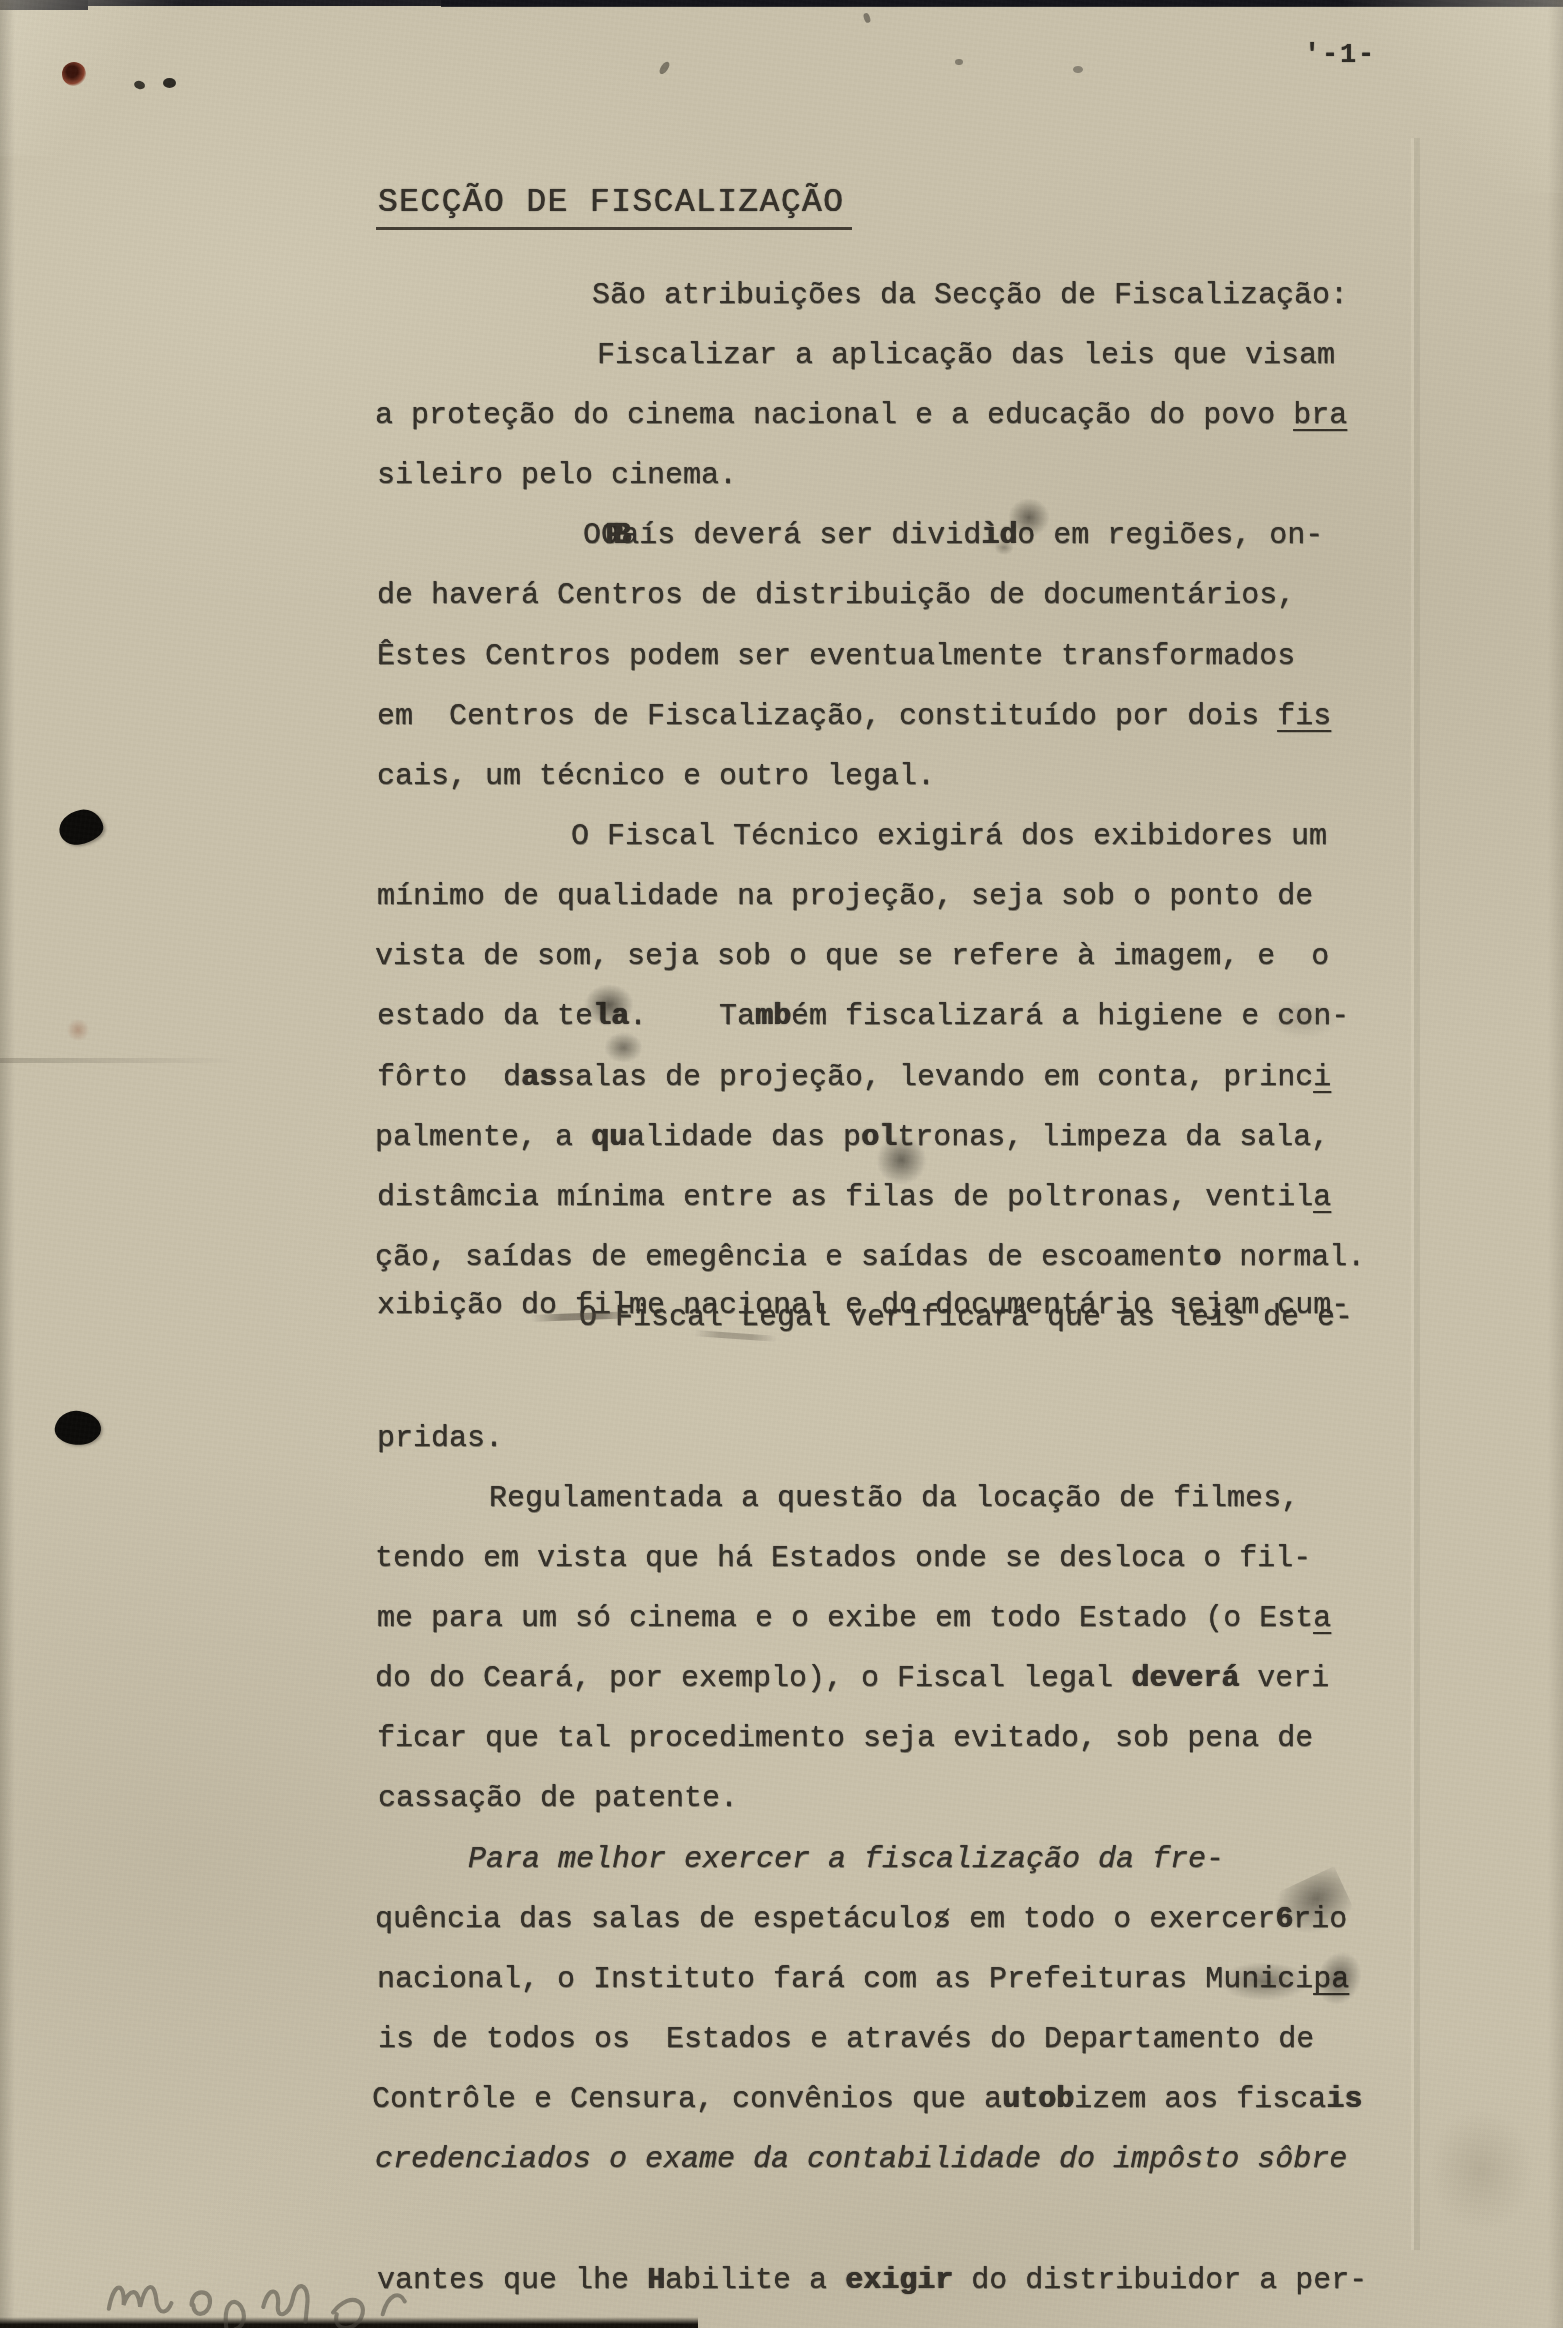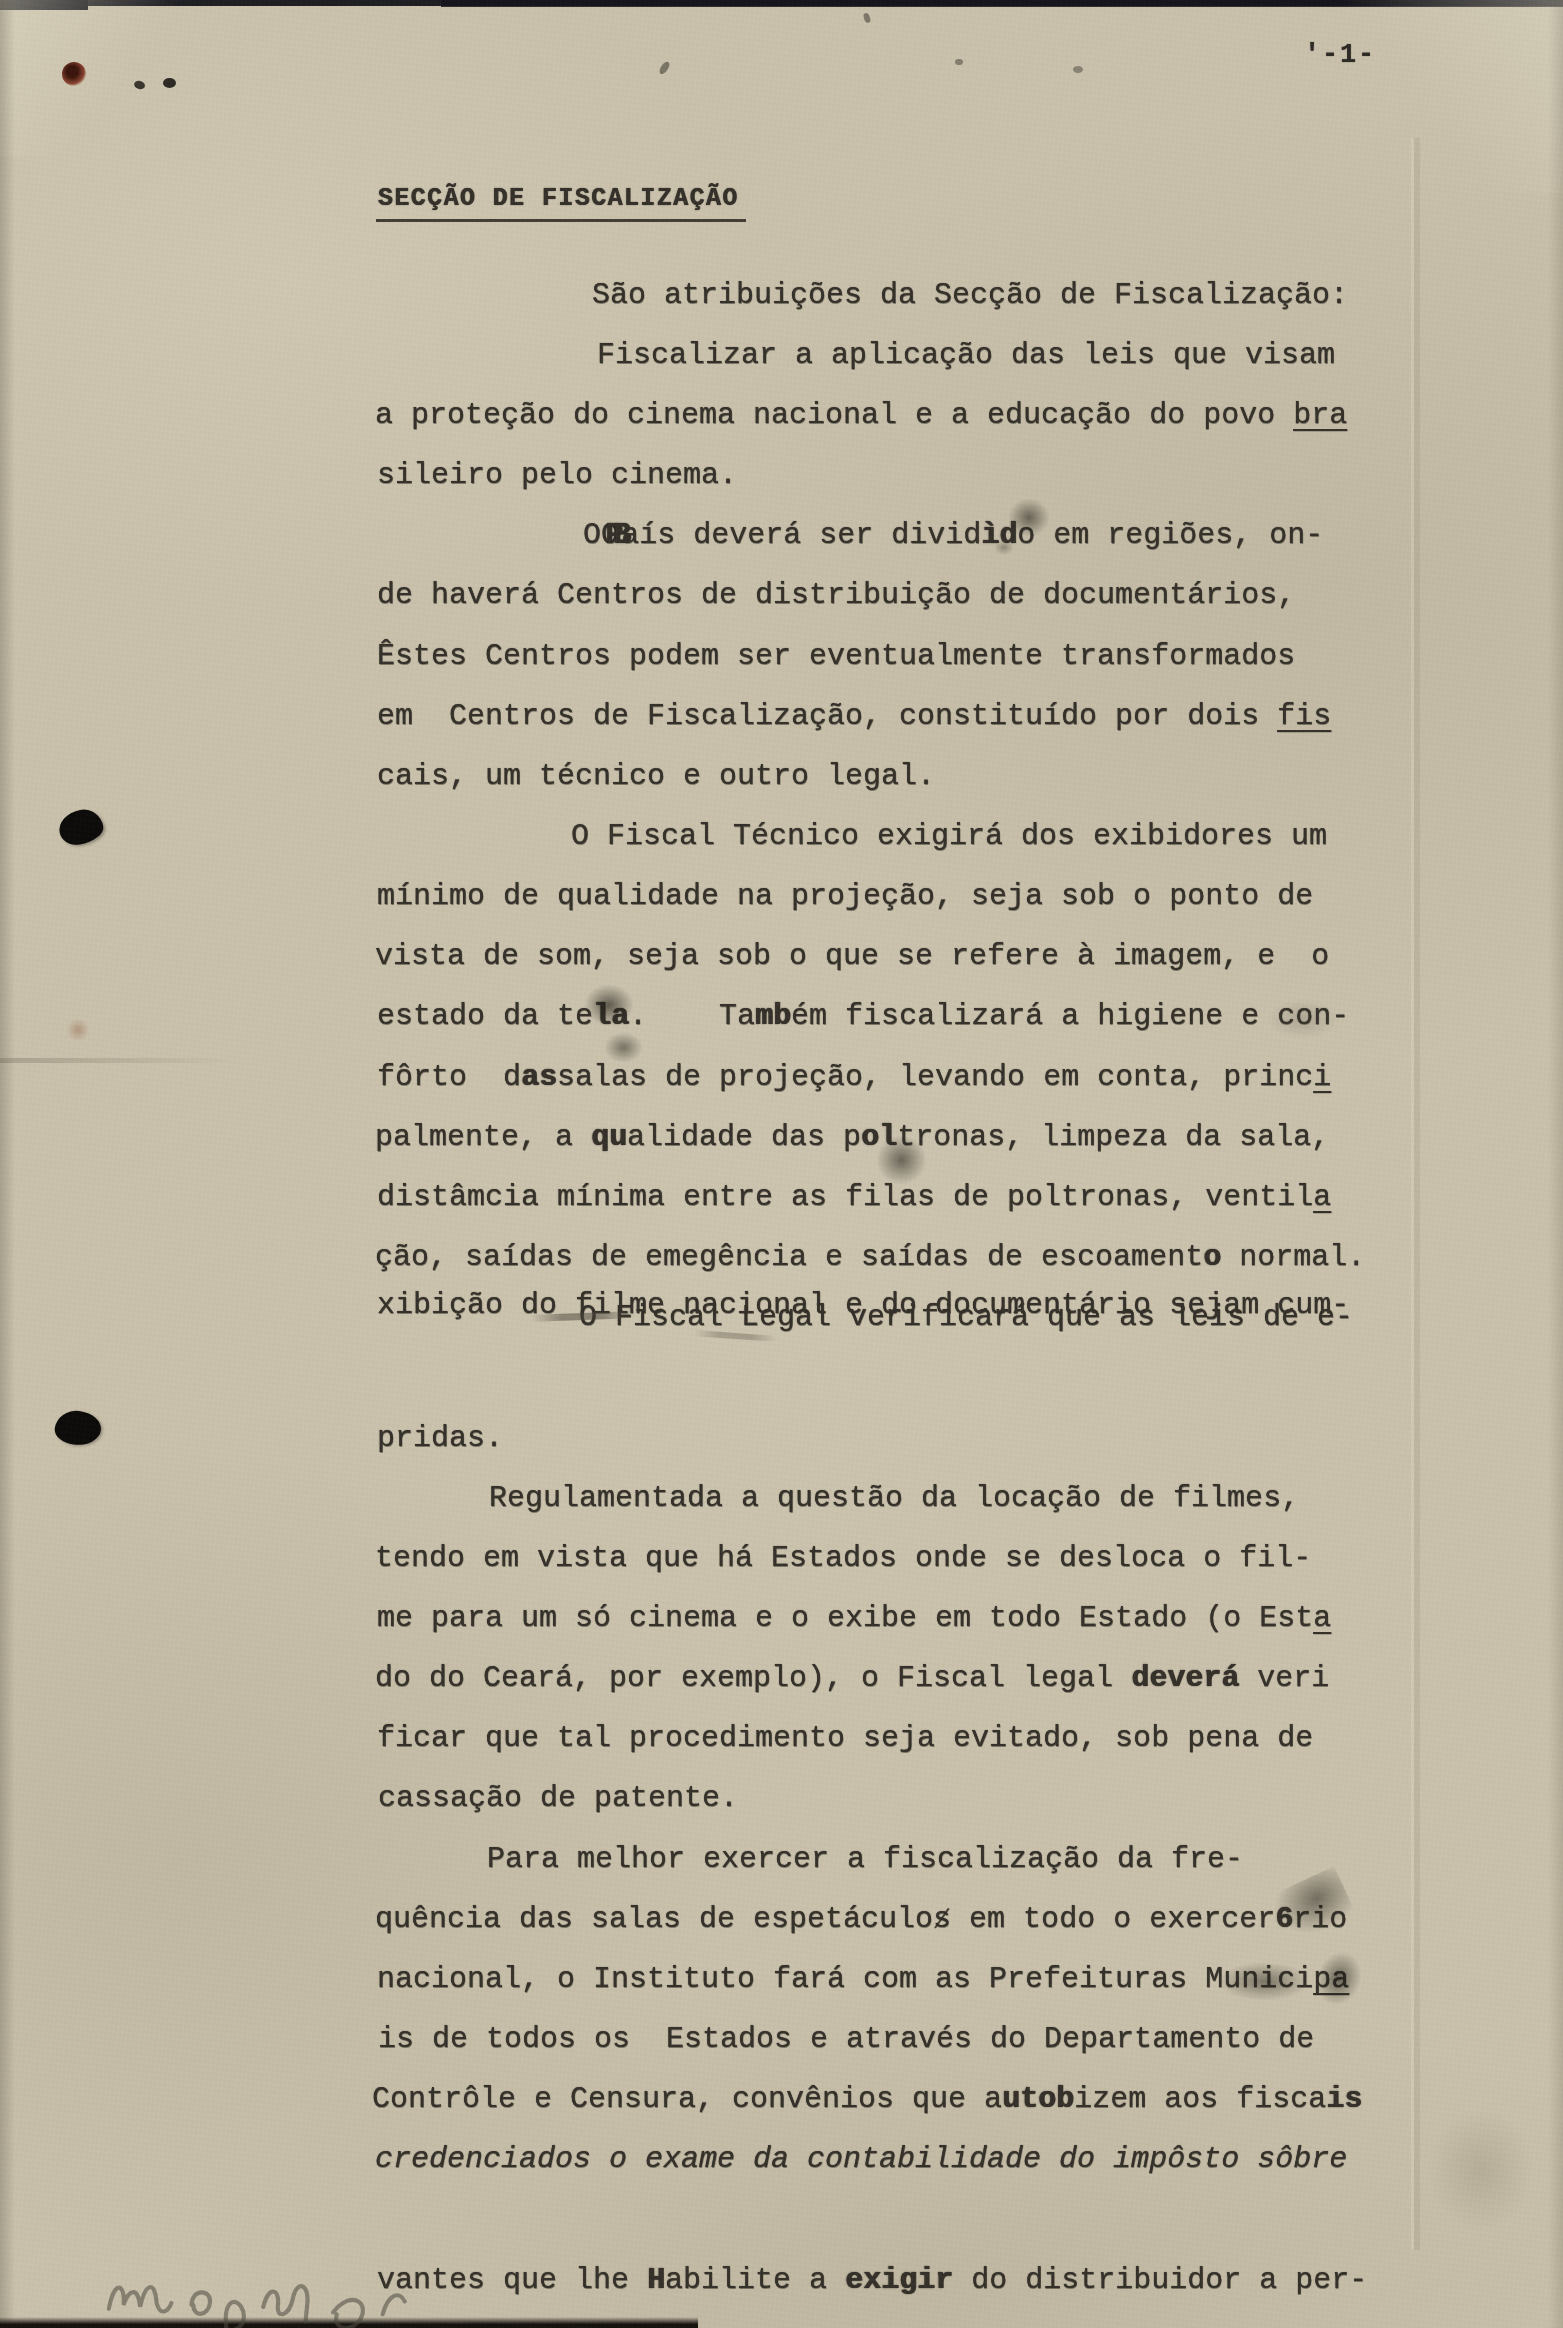--- a/index.html
+++ b/index.html
@@ -73,21 +73,21 @@
     position:absolute;white-space:pre;font-size:30px;line-height:42px;
     color:var(--ink);
     text-shadow:0 0 1px rgba(45,42,36,.8), 0.4px 0.5px 0.6px rgba(45,42,36,.45);
   }
   .seg-u{text-decoration:underline;text-decoration-thickness:2.3px;text-underline-offset:6.4px;text-decoration-color:rgba(52,47,39,.85);}
   .seg-b{font-weight:bold;text-shadow:0 0 1.5px rgba(32,28,23,.9), 0.9px 0 0 rgba(32,28,23,.75);}
   .seg-o{font-weight:bold;letter-spacing:-10px;margin-left:-13.8px;text-shadow:0 0 1.5px rgba(32,28,23,.9), 0.9px 0 0 rgba(32,28,23,.75);}
   .seg-s{position:relative;display:inline-block;}
   .seg-s::after{content:"";position:absolute;left:-2.8px;top:46%;width:135%;height:2.4px;background:rgba(48,44,37,.85);transform:rotate(-55deg);}
   .title{
-    position:absolute;left:376px;top:184px;font-size:25px;font-weight:bold;letter-spacing:1.4px;
+    position:absolute;left:376px;top:184px;font-size:33px;font-weight:normal;letter-spacing:1.4px;
     color:var(--ink);text-shadow:0 0 1.2px rgba(40,36,30,.85), 0.6px 0 0 rgba(40,36,30,.7);
     border-bottom:3.2px solid rgba(52,47,39,.9);padding:0 7.3px 5.5px 1.8px;filter:blur(0.2px);
   }
   .page-number{
     position:absolute;left:1304px;top:40px;font-size:27px;letter-spacing:1.8px;font-weight:bold;
     color:#2e2b25;text-shadow:0 0 1.1px rgba(40,36,30,.8);filter:blur(0.3px);
   }
   .handwriting{position:absolute;left:96px;top:2248px;width:340px;height:81px;opacity:.55;}
 </style>
 </head>
@@ -142,21 +142,21 @@
       <div class="tline" style="top: 1236px; left: 375px; text-align: right;"><span>ção, saídas de emegência e saídas de escoament</span><span class="seg-b">o</span><span> normal.</span></div>
       <div class="tline" style="top: 1296px; left: 579px;"><span>O Fiscal Legal verificará que as leis de e-</span></div>
       <div class="tline" style="top: 1284px; left: 377px;"><span>xibição do filme nacional e do documentário sejam cum-</span></div>
       <div class="tline" style="top: 1417px; left: 377px; font-family: Liberation Mono, monospace;"><span>pridas.</span></div>
       <div class="tline" style="top: 1477px; left: 489px;"><span>Regulamentada a questão da locação de filmes,</span></div>
       <div class="tline" style="top: 1537px; left: 375px;"><span>tendo em vista que há Estados onde se desloca o fil-</span></div>
       <div class="tline" style="top: 1597px; left: 377px;"><span>me para um só cinema e o exibe em todo Estado (o Est</span><span class="seg-u">a</span></div>
       <div class="tline" style="top: 1657px; left: 375px;"><span>do do Ceará, por exemplo), o Fiscal legal </span><span class="seg-b">deverá</span><span> veri</span></div>
       <div class="tline" style="top: 1717px; left: 377px;"><span>ficar que tal procedimento seja evitado, sob pena de</span></div>
       <div class="tline" style="top: 1777px; left: 378px;"><span>cassação de patente.</span></div>
-      <div class="tline" style="top: 1838px; left: 487px;"><span>Para melhor exercer a fiscalização da fre-</span></div>
+      <div class="tline" style="top: 1838px; left: 468px; font-style: italic;"><span>Para melhor exercer a fiscalização da fre-</span></div>
       <div class="tline" style="top: 1898px; left: 375px;"><span>quência das salas de espetáculo</span><span class="seg-s">s</span><span> em todo o exercer</span><span class="seg-b">6</span><span>rio</span></div>
       <div class="tline" style="top: 1958px; left: 377px;"><span>nacional, o Instituto fará com as Prefeituras Munici</span><span class="seg-u">pa</span></div>
       <div class="tline" style="top: 2018px; left: 378px;"><span>is de todos os  Estados e através do Departamento de</span></div>
       <div class="tline" style="top: 2078px; left: 372px;"><span>Contrôle e Censura, convênios que a</span><span class="seg-b">utob</span><span>izem aos fisca</span><span class="seg-b">is</span></div>
       <div class="tline" style="top: 2138px; left: 375px; font-style: italic;"><span>credenciados o exame da contabilidade do impôsto sôbre</span></div>
       <div class="tline" style="top: 2259px; left: 377px;"><span>vantes que lhe </span><span class="seg-b">H</span><span>abilite a </span><span class="seg-b">exigir</span><span> do distribuidor a per-</span></div>
     </div>
 
   <div class="art blot-a"></div>
   <div class="art blot-a2"></div>

